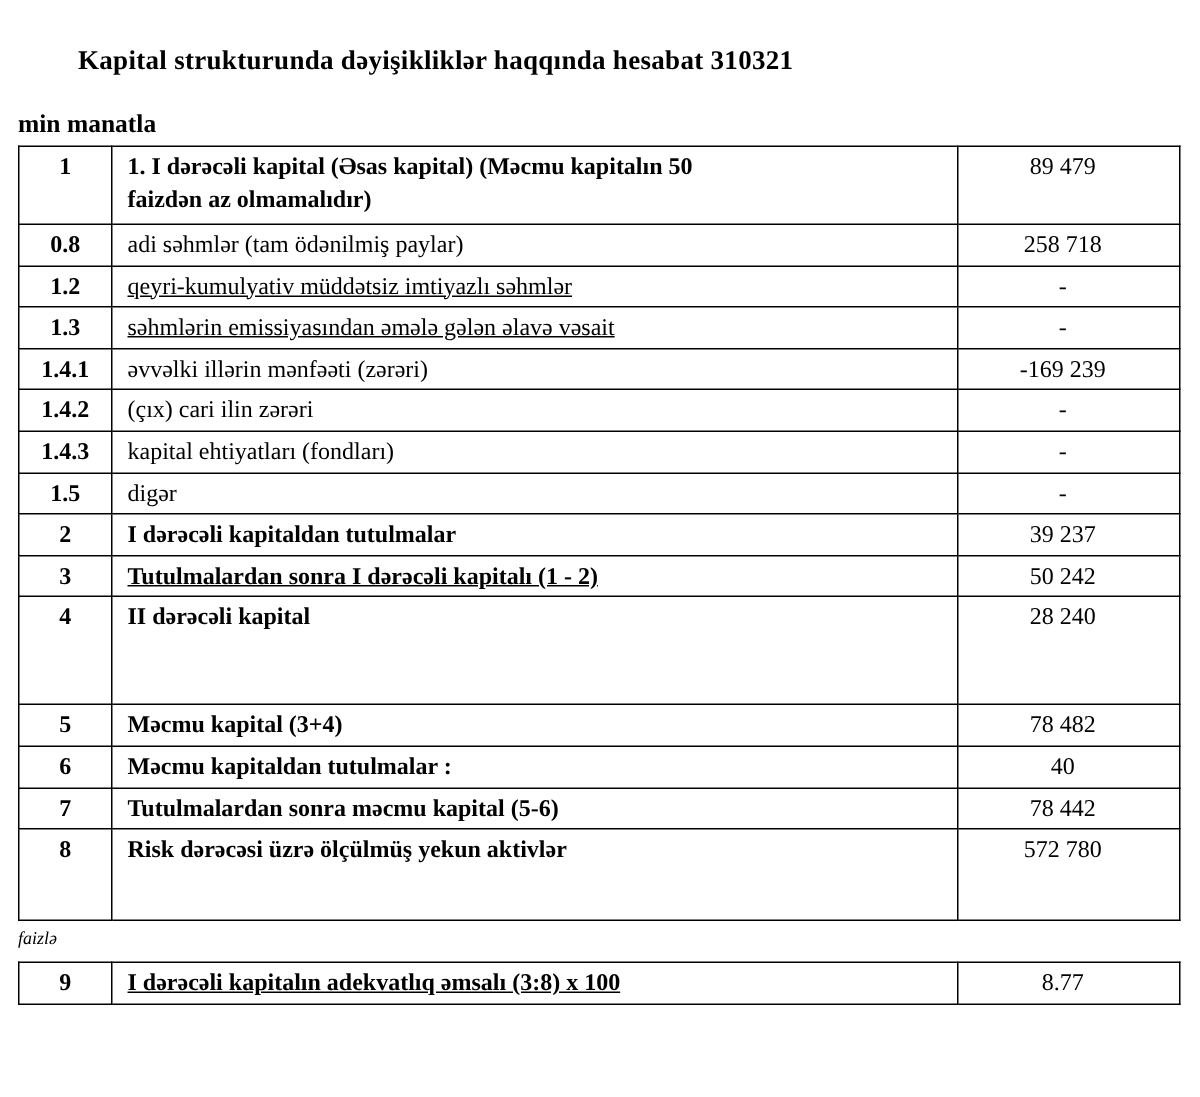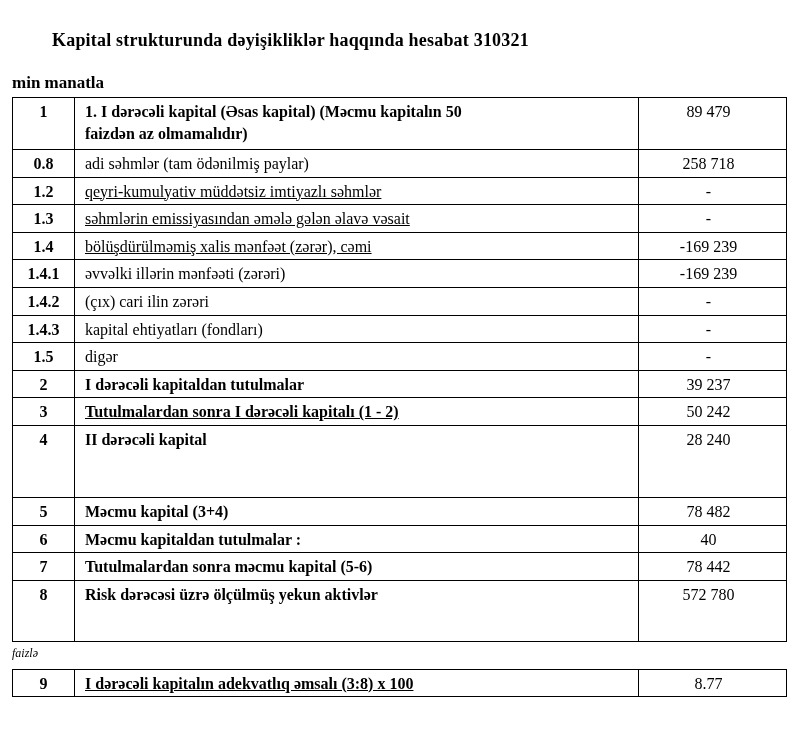--- a/index.html
+++ b/index.html
@@ -90,25 +90,20 @@
           <td class="col-num">1.2</td>
           <td class="col-desc u">qeyri-kumulyativ müddətsiz imtiyazlı səhmlər</td>
           <td class="col-val">-</td>
         </tr>
         <tr>
           <td class="col-num">1.3</td>
           <td class="col-desc u">səhmlərin emissiyasından əmələ gələn  əlavə vəsait</td>
           <td class="col-val">-</td>
         </tr>
         <tr>
-          <td class="col-num">1.4</td>
-          <td class="col-desc u">bölüşdürülməmiş xalis mənfəət (zərər), cəmi</td>
-          <td class="col-val">-169 239</td>
-        </tr>
-        <tr>
           <td class="col-num">1.4.1</td>
           <td class="col-desc">əvvəlki illərin mənfəəti (zərəri)</td>
           <td class="col-val">-169 239</td>
         </tr>
         <tr>
           <td class="col-num">1.4.2</td>
           <td class="col-desc">(çıx) cari ilin zərəri</td>
           <td class="col-val">-</td>
         </tr>
         <tr>

